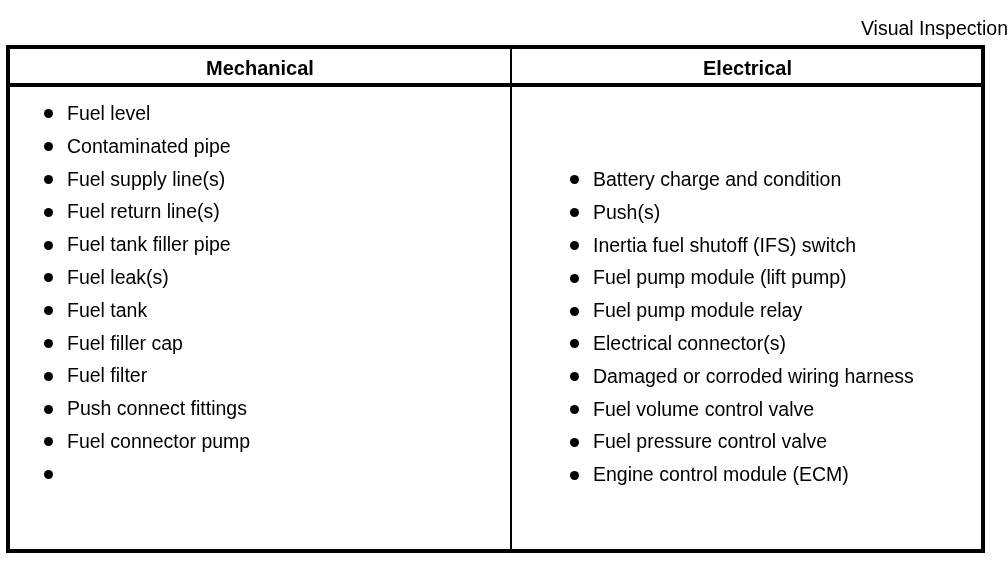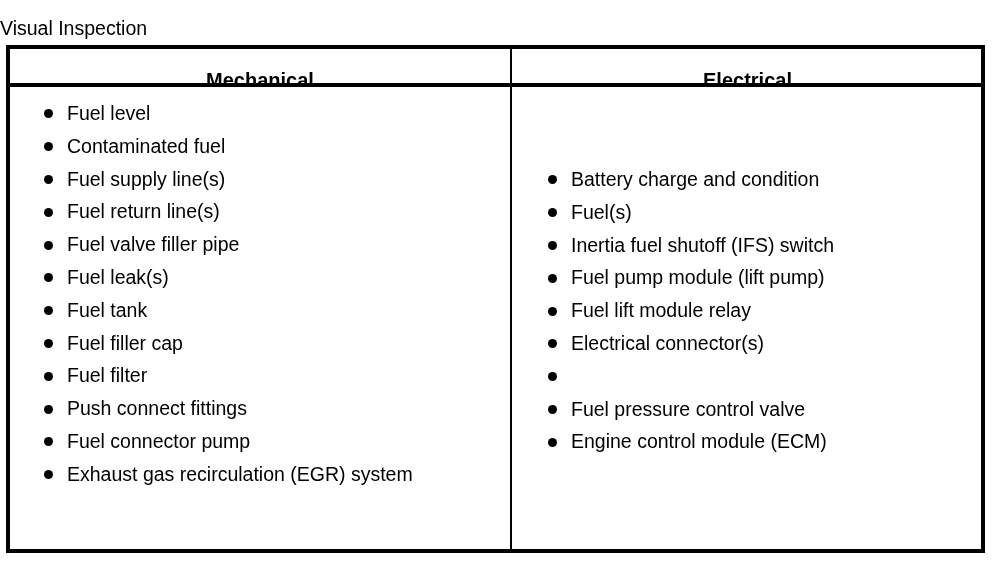--- a/index.html
+++ b/index.html
@@ -16,21 +16,21 @@
     color: #000000;
     -webkit-font-smoothing: none;
   }
 
   
   #page-title {
     position: absolute;
     left: 0;
     top: 2px;
     width: 1008px;
-    text-align: left;
+    text-align: right;
     font-size: 19.5px;
     font-weight: normal;
     line-height: 26px;
     letter-spacing: 0px;
     white-space: nowrap;
   }
 
   
   #inspection-table {
     position: absolute;
@@ -48,21 +48,21 @@
     position: absolute;
     left: 0;
     top: 0;
     right: 0;
     height: 38px;
     border-bottom: 4px solid #000000;
     box-sizing: border-box;
   }
   .header-cell {
     position: absolute;
-    top: 12px;
+    top: 0;
     height: 38px;
     line-height: 38px;
     text-align: center;
     font-size: 20px;
     font-weight: bold;
     white-space: nowrap;
   }
   #header-mechanical {
     left: 0;
     width: 500px;
@@ -126,20 +126,21 @@
     line-height: 32.8px;
     font-size: 19.5px;
     font-weight: normal;
     white-space: nowrap;
   }
   #mechanical-list .list-item {
     padding-left: 57px;
   }
   #electrical-list .list-item {
     padding-left: 59px;
+    margin-left: 22px;
   }
 
   .bullet-icon {
     position: absolute;
     top: 50%;
     width: 9px;
     height: 9px;
     margin-top: -4px;
     border-radius: 50%;
     background: #000000;
@@ -164,42 +165,43 @@
     <div class="header-cell" id="header-electrical">Electrical</div>
   </div>
 
   <div id="column-divider"></div>
 
   <div id="table-body">
 
     <div class="column" id="column-mechanical">
       <ul class="item-list" id="mechanical-list">
           <li class="list-item"><span class="bullet-icon"></span><span class="item-label">Fuel level</span></li>
-          <li class="list-item"><span class="bullet-icon"></span><span class="item-label">Contaminated fuel</span></li>
+          <li class="list-item"><span class="bullet-icon"></span><span class="item-label">Contaminated pipe</span></li>
           <li class="list-item"><span class="bullet-icon"></span><span class="item-label">Fuel supply line(s)</span></li>
           <li class="list-item"><span class="bullet-icon"></span><span class="item-label">Fuel return line(s)</span></li>
-          <li class="list-item"><span class="bullet-icon"></span><span class="item-label">Fuel valve filler pipe</span></li>
+          <li class="list-item"><span class="bullet-icon"></span><span class="item-label">Fuel tank filler pipe</span></li>
           <li class="list-item"><span class="bullet-icon"></span><span class="item-label">Fuel leak(s)</span></li>
           <li class="list-item"><span class="bullet-icon"></span><span class="item-label">Fuel tank</span></li>
           <li class="list-item"><span class="bullet-icon"></span><span class="item-label">Fuel filler cap</span></li>
           <li class="list-item"><span class="bullet-icon"></span><span class="item-label">Fuel filter</span></li>
           <li class="list-item"><span class="bullet-icon"></span><span class="item-label">Push connect fittings</span></li>
           <li class="list-item"><span class="bullet-icon"></span><span class="item-label">Fuel connector pump</span></li>
-          <li class="list-item"><span class="bullet-icon"></span><span class="item-label">Exhaust gas recirculation (EGR) system</span></li>
+          <li class="list-item"><span class="bullet-icon"></span></li>
         </ul>
     </div>
 
     <div class="column" id="column-electrical">
       <ul class="item-list" id="electrical-list">
           <li class="list-item"><span class="bullet-icon"></span><span class="item-label">Battery charge and condition</span></li>
-          <li class="list-item"><span class="bullet-icon"></span><span class="item-label">Fuel(s)</span></li>
+          <li class="list-item"><span class="bullet-icon"></span><span class="item-label">Push(s)</span></li>
           <li class="list-item"><span class="bullet-icon"></span><span class="item-label">Inertia fuel shutoff (IFS) switch</span></li>
           <li class="list-item"><span class="bullet-icon"></span><span class="item-label">Fuel pump module (lift pump)</span></li>
-          <li class="list-item"><span class="bullet-icon"></span><span class="item-label">Fuel lift module relay</span></li>
+          <li class="list-item"><span class="bullet-icon"></span><span class="item-label">Fuel pump module relay</span></li>
           <li class="list-item"><span class="bullet-icon"></span><span class="item-label">Electrical connector(s)</span></li>
-          <li class="list-item"><span class="bullet-icon"></span></li>
+          <li class="list-item"><span class="bullet-icon"></span><span class="item-label">Damaged or corroded wiring harness</span></li>
+          <li class="list-item"><span class="bullet-icon"></span><span class="item-label">Fuel volume control valve</span></li>
           <li class="list-item"><span class="bullet-icon"></span><span class="item-label">Fuel pressure control valve</span></li>
           <li class="list-item"><span class="bullet-icon"></span><span class="item-label">Engine control module (ECM)</span></li>
         </ul>
     </div>
 
   </div>
 </div>
 
 </body></html>

